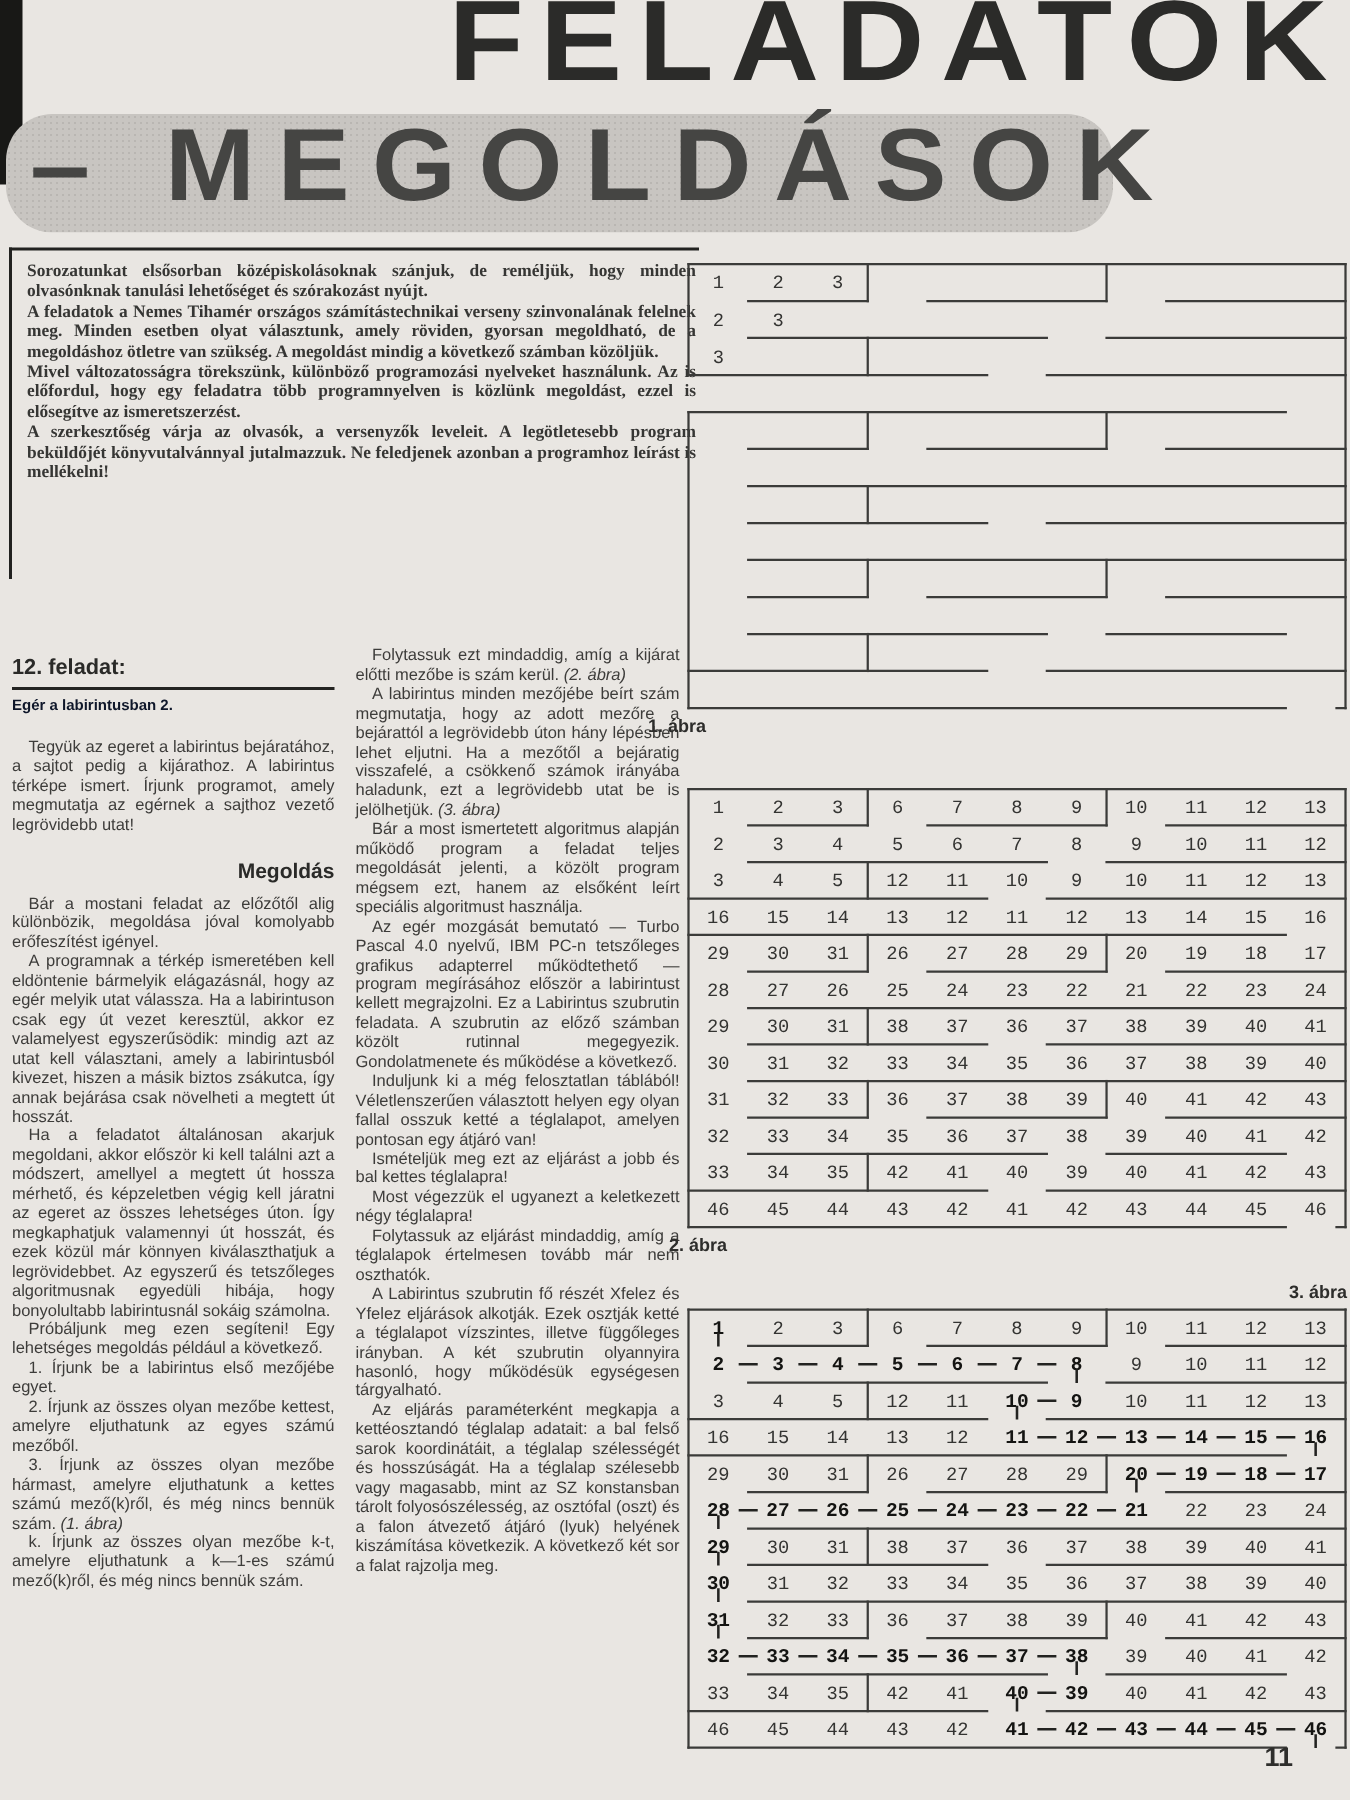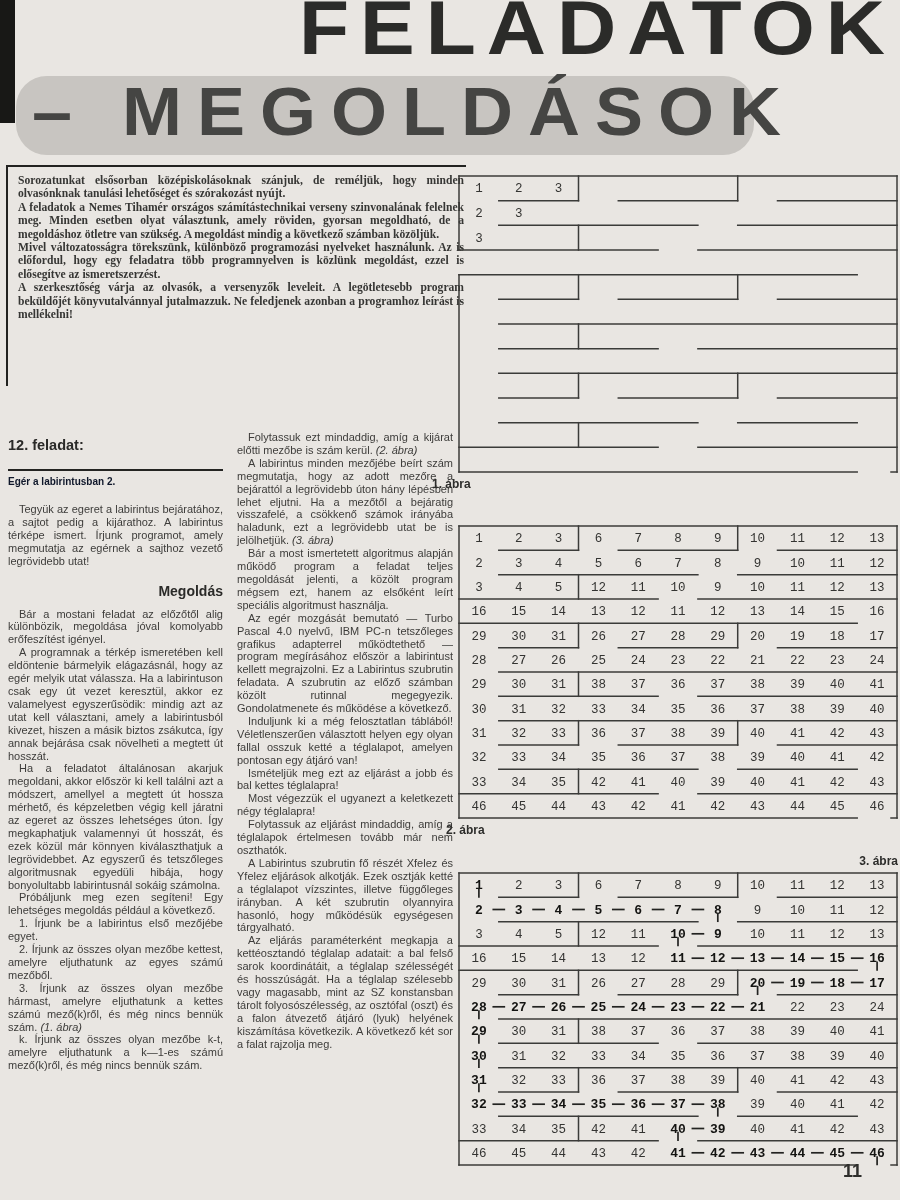--- a/index.html
+++ b/index.html
@@ -3,37 +3,37 @@
 <meta charset="utf-8">
 <style>
   html,body{margin:0;padding:0;}
   .page{position:relative;width:900px;height:1200px;background:#e9e6e2;overflow:hidden;
         font-family:"Liberation Sans",sans-serif;color:#3d3c3a;}
   
   .black-bar{position:absolute;left:0;top:0;width:15px;height:123px;background:#181816;}
   .title-top{position:absolute;top:-12px;right:4px;font-size:82px;font-weight:bold;
              letter-spacing:11px;color:#2b2b29;line-height:86px;white-space:nowrap;
              transform:scaleY(0.93);transform-origin:top;}
-  .banner{position:absolute;top:76px;left:16px;width:738px;height:79px;background-color:#c8c5c1;
+  .banner{position:absolute;top:76px;left:4px;width:738px;height:79px;background-color:#c8c5c1;
           background-image:radial-gradient(#b9b6b2 22%, rgba(0,0,0,0) 23%);background-size:4px 4px;border-radius:31px;}
   .banner-text{position:absolute;left:16px;top:-6px;font-size:72px;font-weight:bold;
                letter-spacing:15px;color:#454543;line-height:86px;white-space:nowrap;
                transform:scaleY(0.95);transform-origin:top;}
   
   .intro{position:absolute;left:6px;top:165px;width:446px;height:212px;
          border-top:2px solid #222220;border-left:2px solid #222220;
          padding:7px 2px 0 10px;}
   .intro p{margin:0;font-size:11.6px;line-height:13.4px;font-weight:bold;
            text-align:justify;color:#363634;font-family:Liberation Serif, serif;}
   
   .col{position:absolute;}
   .col1{left:8px;top:437px;width:215px;}
   .col2{left:237px;top:431px;width:216px;}
   .task-label{font-size:14.5px;font-weight:bold;color:#2a2a28;margin:0 0 5px 0;
-              border-bottom:2.5px solid #242422;padding-bottom:16px;}
+              border-bottom:2.5px solid #242422;padding-bottom:5px;}
   .task-title{font-size:10px;font-weight:bold;color:#0f172a;margin:0 0 16px 0;}
   .subhead{font-size:14px;font-weight:bold;color:#2a2a28;margin:15px 0 9px 0;text-align:right;}
   p.para{margin:0;font-size:11px;line-height:12.9px;text-align:justify;color:#3d3c3a;}
   p.para.ind{text-indent:11px;}
   .it{font-style:italic;}
   
   .fig{position:absolute;left:457px;}
   #fig1{top:174px;} #fig2{top:524px;} #fig3{top:871px;}
   .caption{position:absolute;font-size:12px;font-weight:bold;color:#2d2d2b;}
   #cap1{left:432px;top:477px;} #cap2{left:446px;top:823px;}

